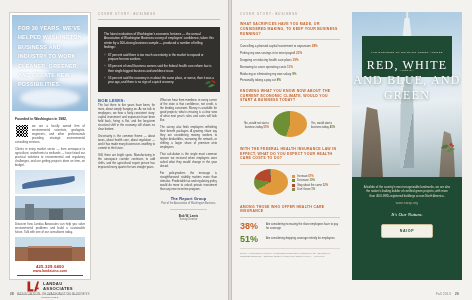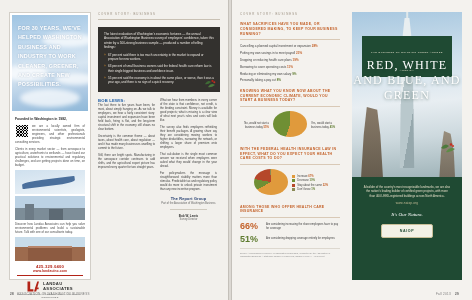--- a/index.html
+++ b/index.html
@@ -308,21 +308,21 @@
             <span>Don't know</span>
             <span class="stat-pct green">1%</span>
           </div>
         </div>
       </div>
     </div>
 
     <div style="margin-top:2px;">
       <div class="q-title">AMONG THOSE WHO OFFER HEALTH CARE INSURANCE</div>
       <div class="bigstat">
-        <div class="bigstat-num orange">66%</div>
+        <div class="bigstat-num orange">38%</div>
         <div class="bigstat-txt">Are considering increasing the share employees have to pay for coverage</div>
       </div>
       <div class="bigstat">
         <div class="bigstat-num green">51%</div>
         <div class="bigstat-txt">Are considering dropping coverage entirely for employees</div>
       </div>
       <div class="source">Source: Annual Employer Survey of Washington businesses, conducted by the Association of Washington Business. A statewide sample of employers; margin of error +/- 4.2 percent.</div>
     </div>
   </div>
 

